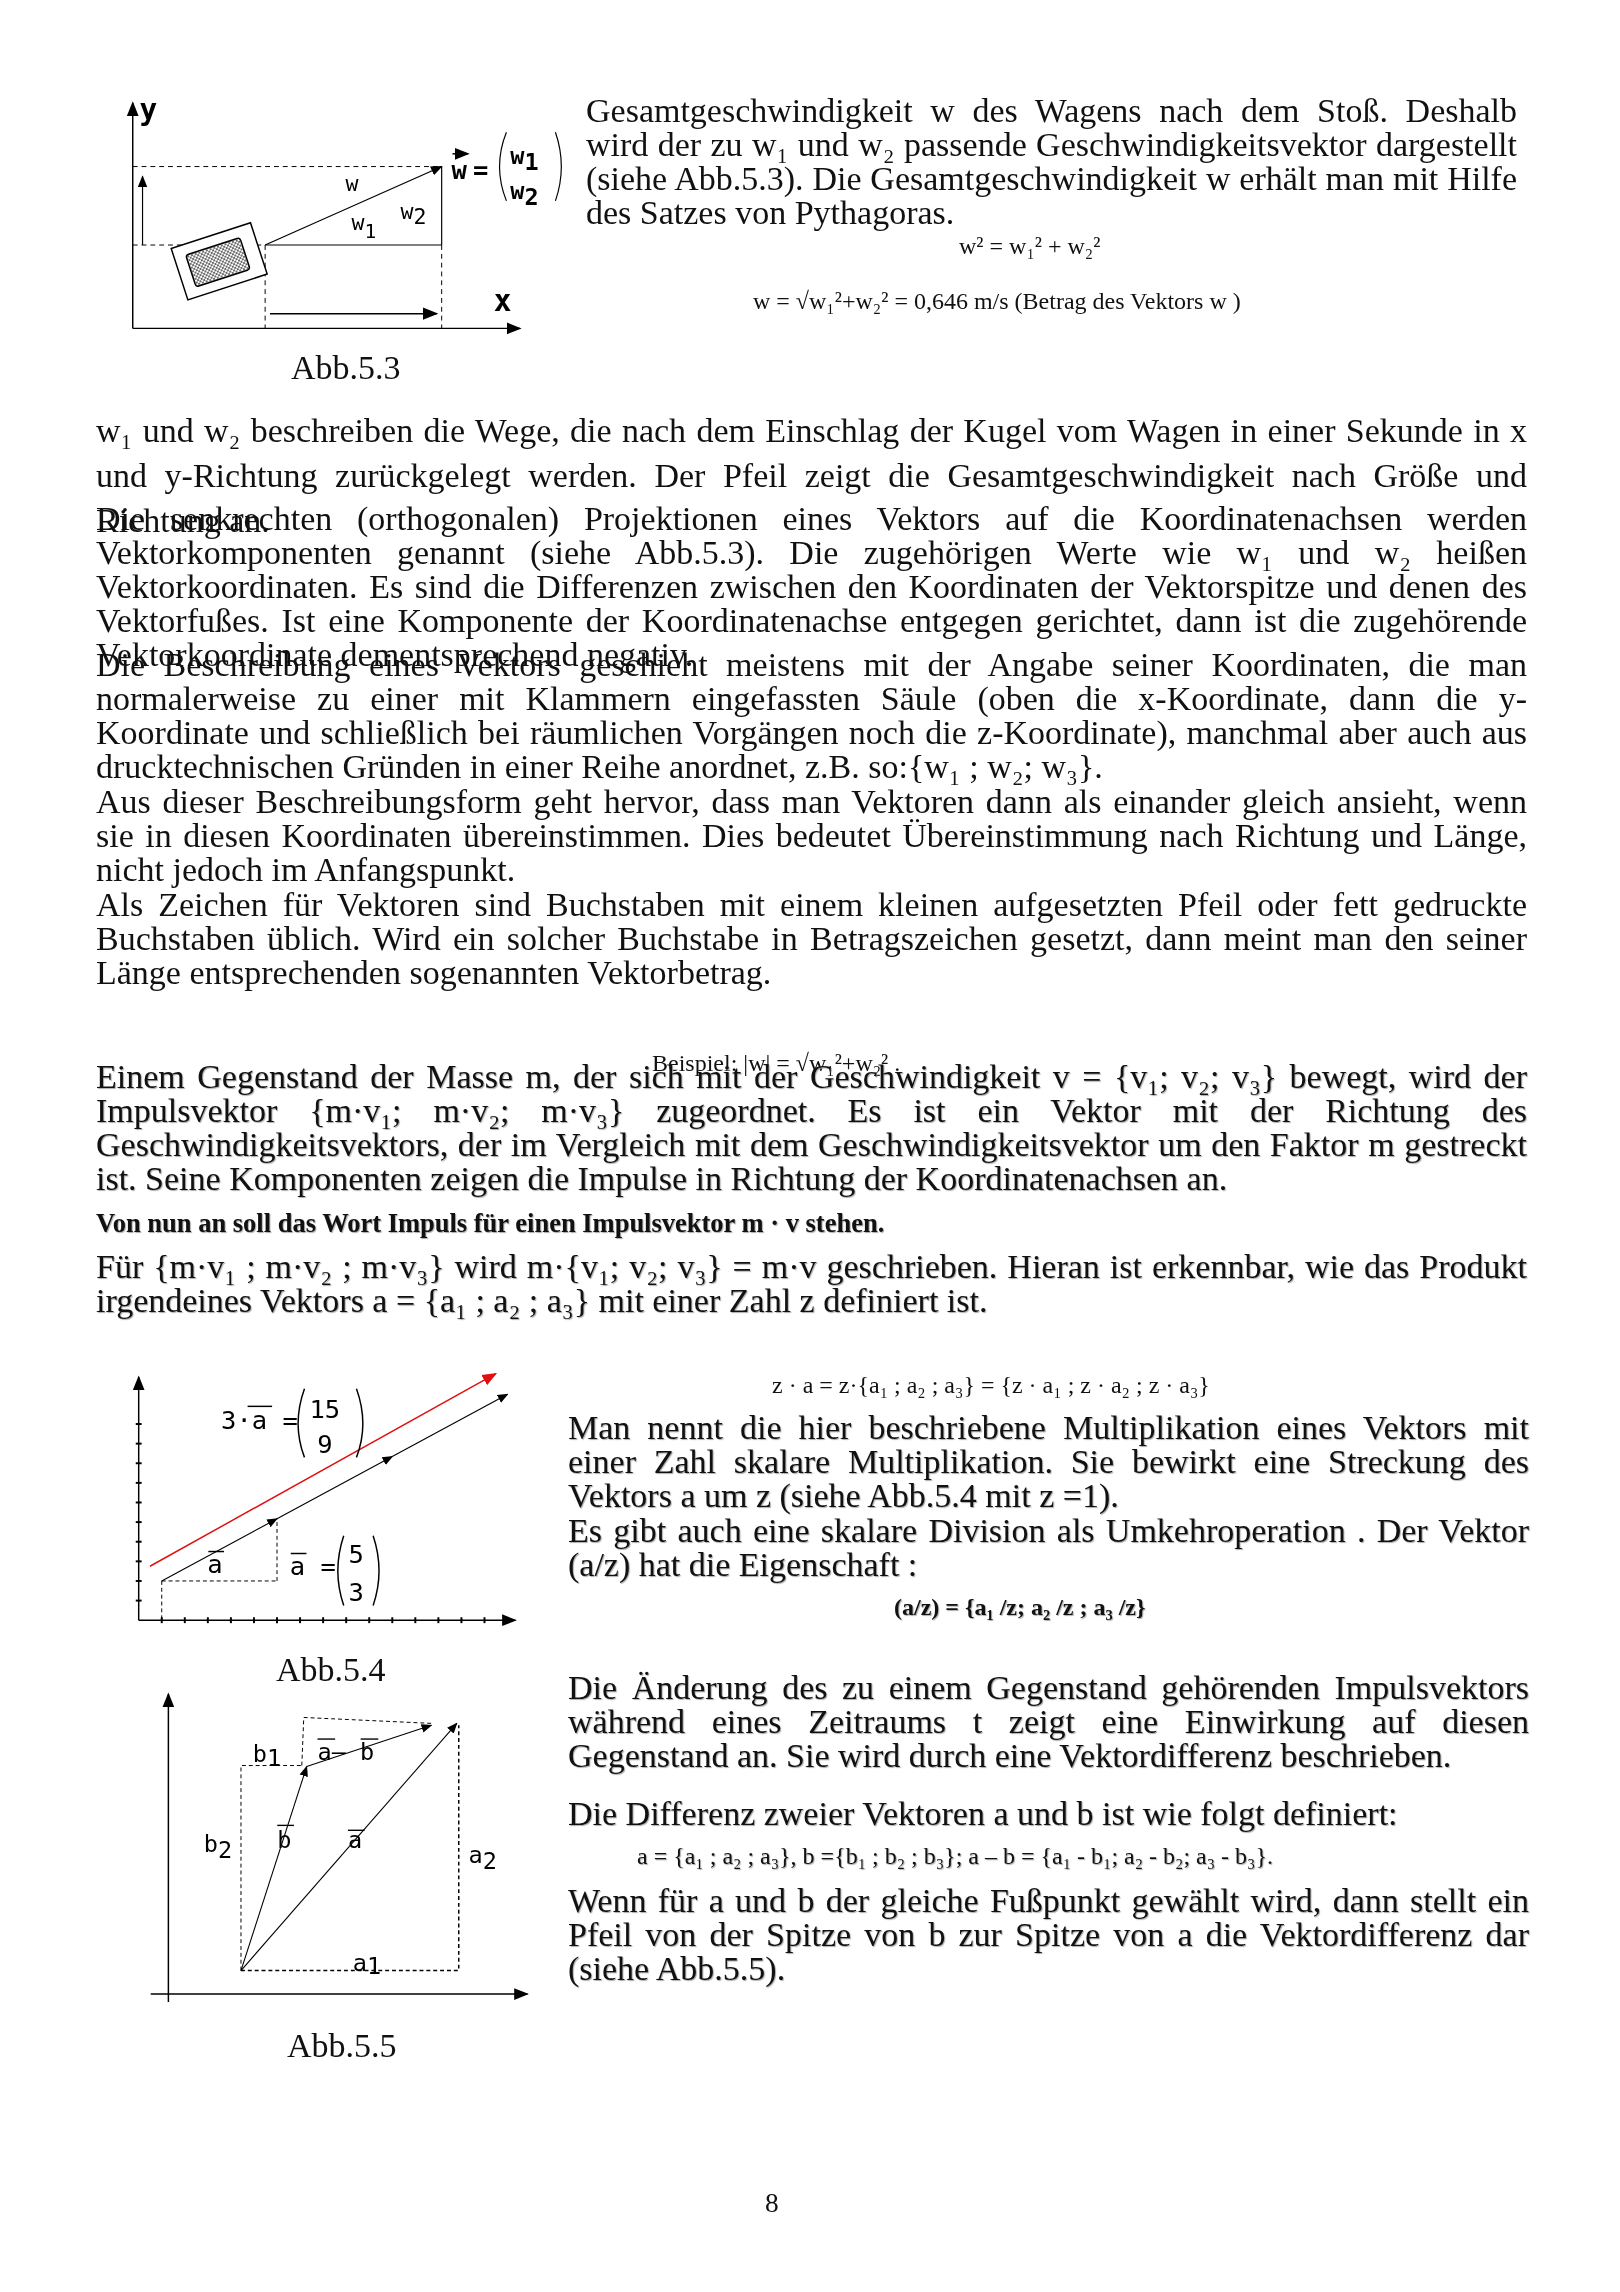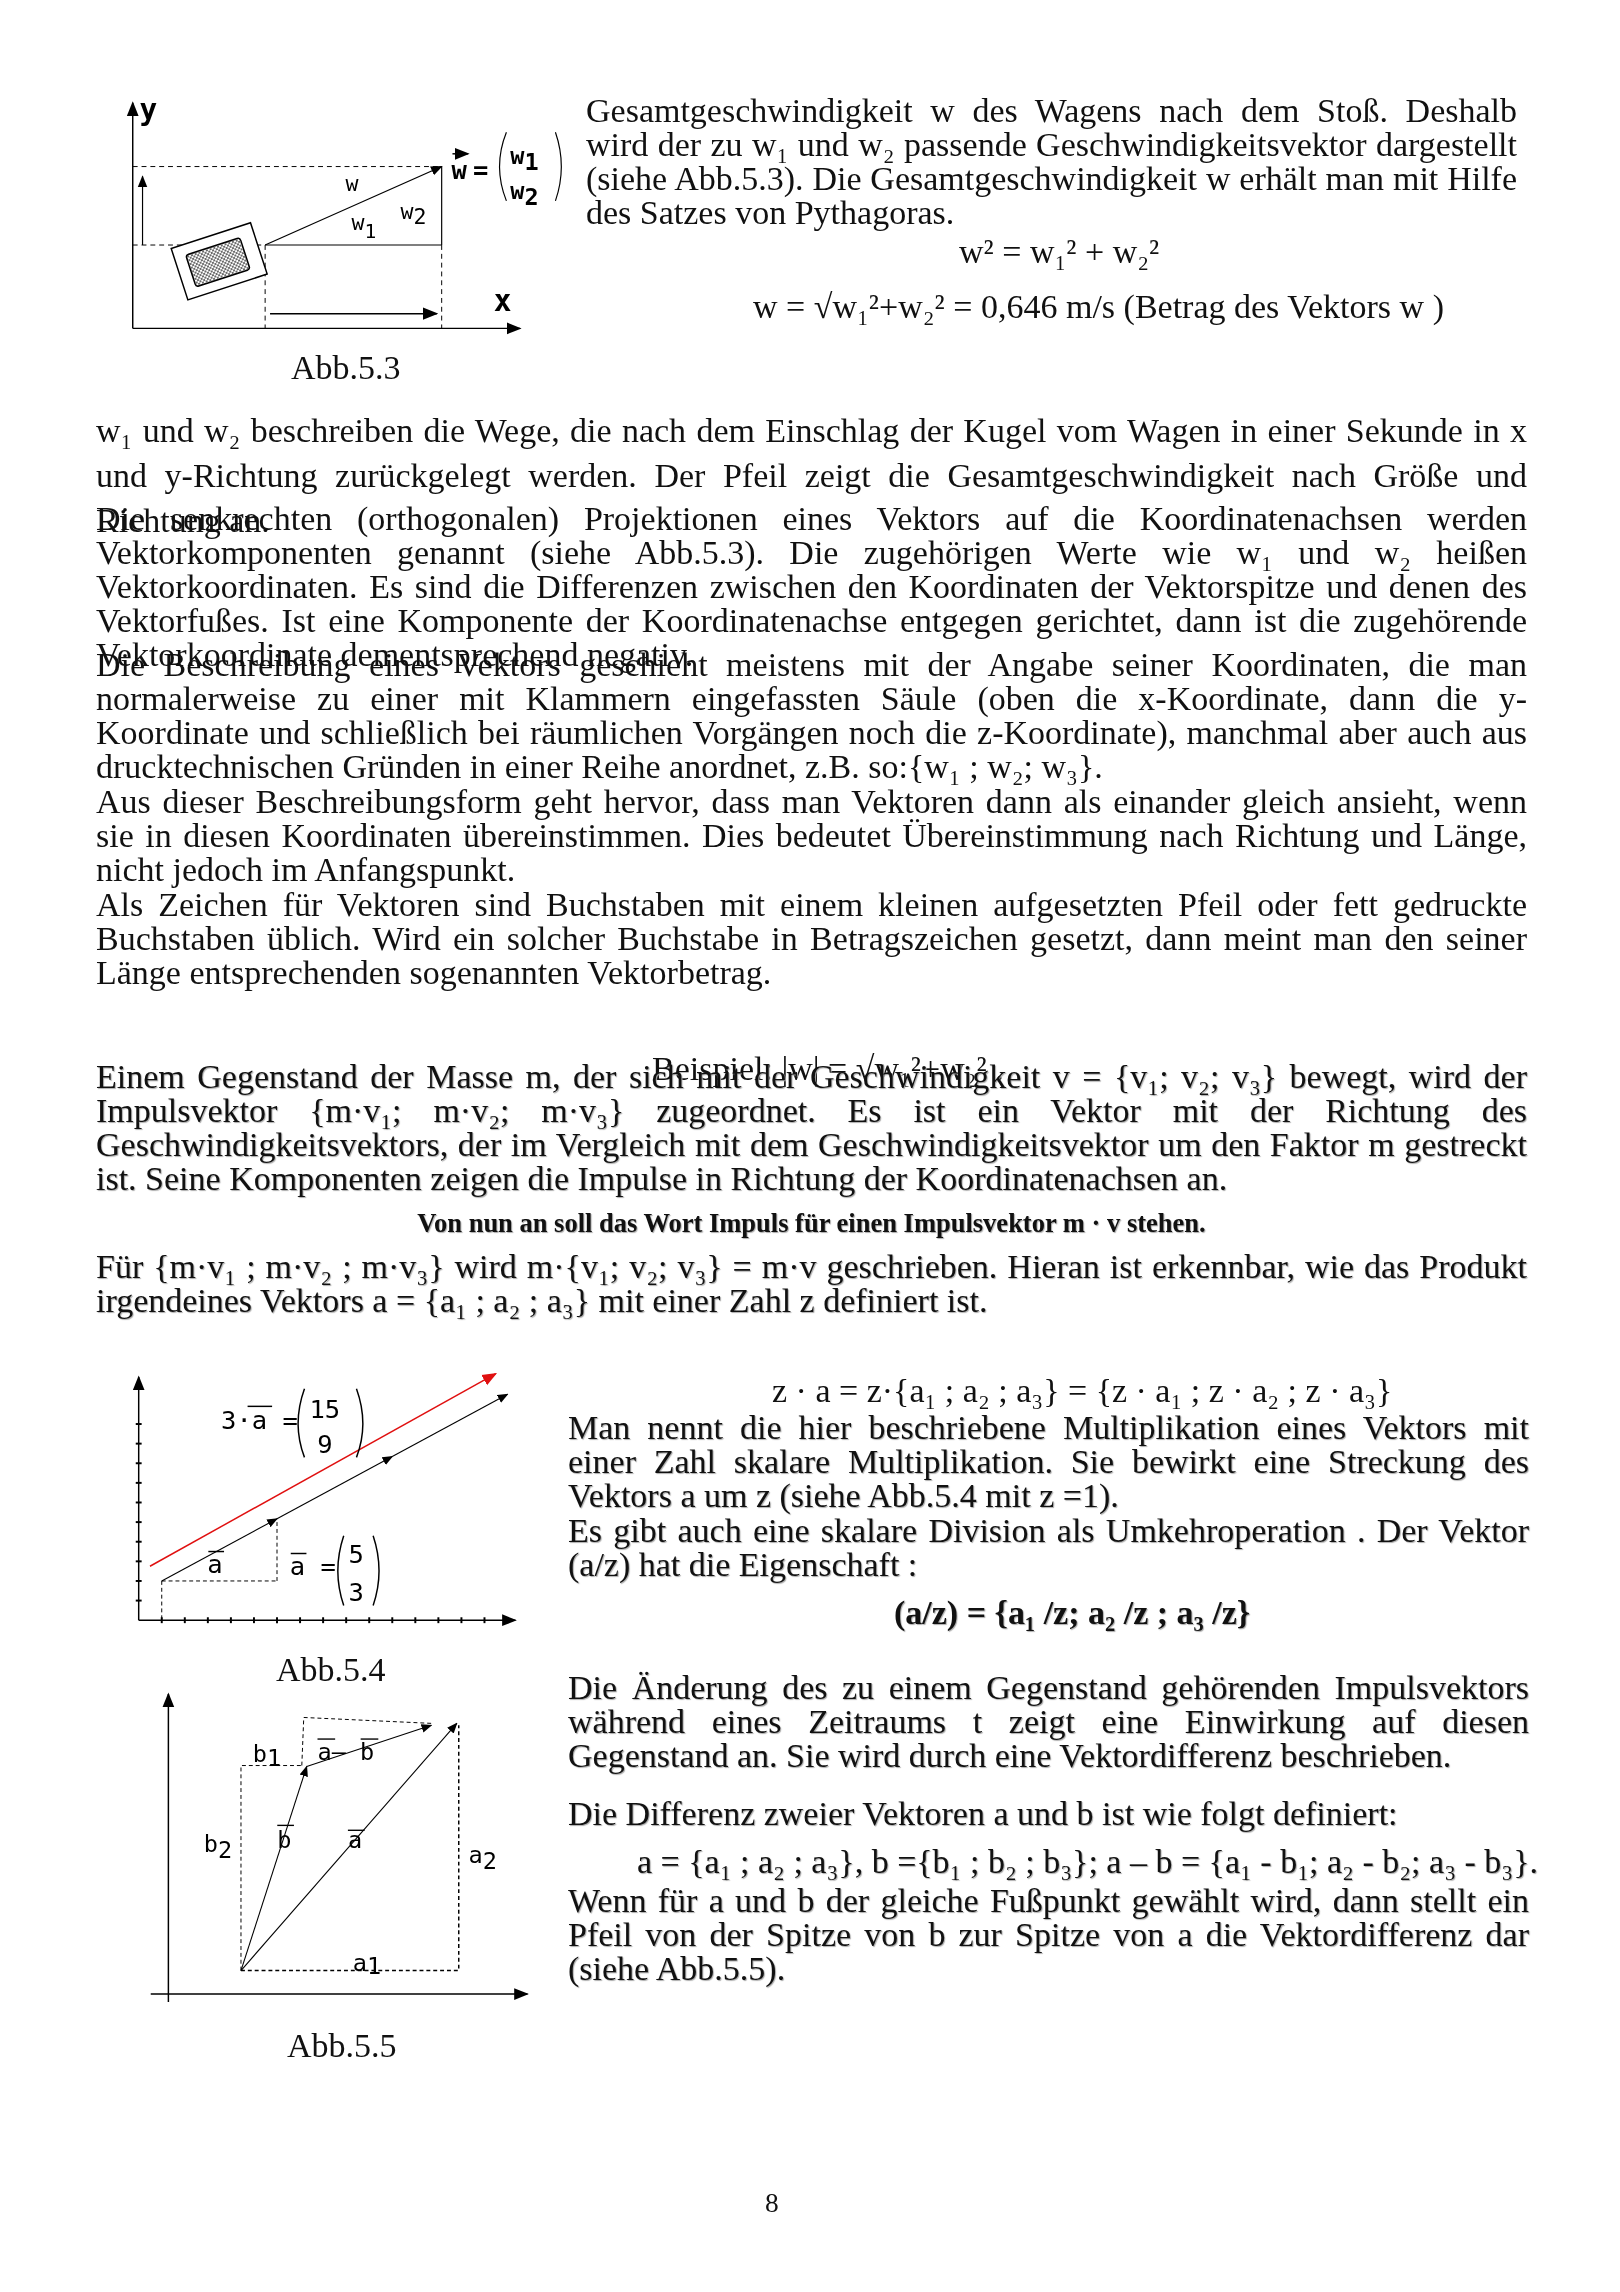--- a/index.html
+++ b/index.html
@@ -1,22 +1,22 @@
 <!DOCTYPE html>
 <html><head>
 <meta charset="utf-8">
 <style>
   html, body { margin:0; padding:0; background:#fff; }
   body { width:1620px; height:2293px; position:relative; overflow:hidden;
          font-family:"Liberation Serif", serif; color:#111; }
   .abs { position:absolute; }
   .p { position:absolute; font-size:34px; line-height:34px; text-align:justify; }
-  .center { text-align:center; }
+  .center { }
   .cap { position:absolute; font-size:34px; }
-  .formula { position:absolute; font-size:34px; white-space:nowrap; }
+  .formula { position:absolute; font-size:24px; white-space:nowrap; }
   .bold { font-weight:bold; }
   .shadow { text-shadow:1px 1px 1px #aaa; }
   svg text { font-family:"DejaVu Sans Mono", monospace; }
 </style>
 </head>
 <body>
 
 <svg class="abs" style="left:118px;top:93px" width="461" height="255" viewBox="0 0 470 260">
   <defs>
     <marker id="ah" markerWidth="10" markerHeight="10" refX="9" refY="5" orient="auto">

